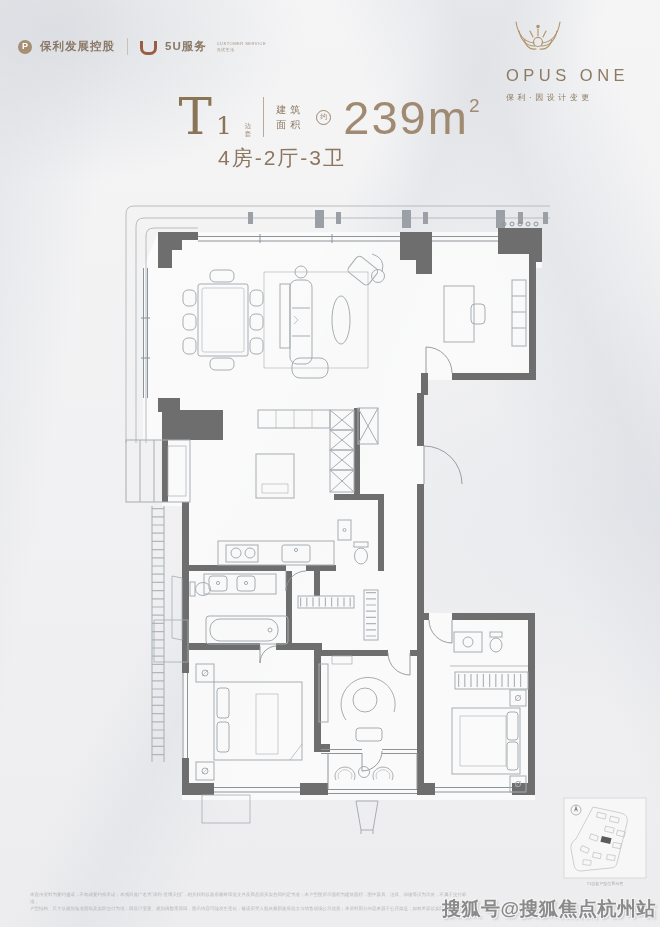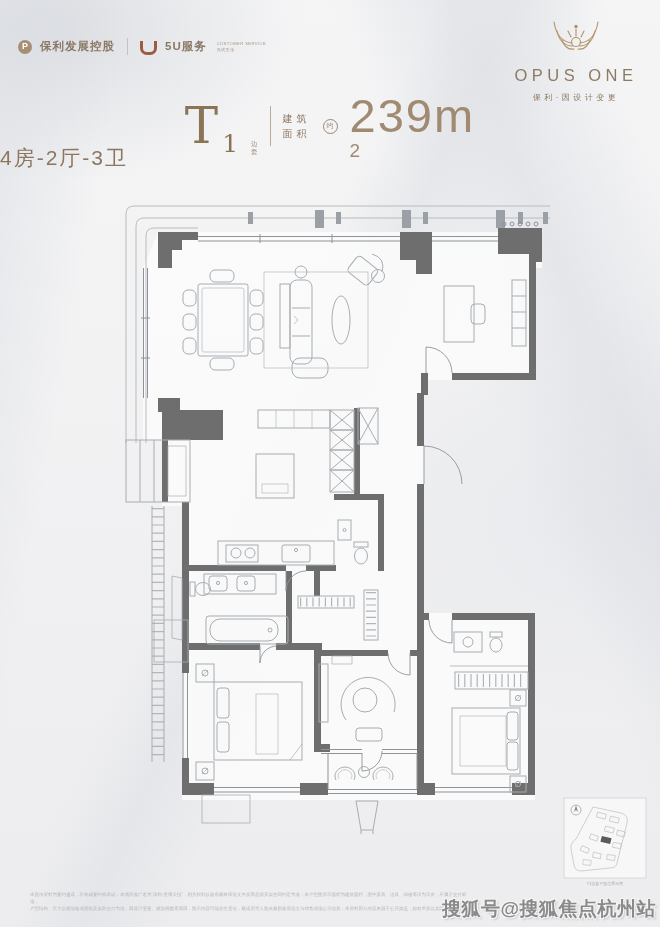--- a/index.html
+++ b/index.html
@@ -14,37 +14,37 @@
       linear-gradient(180deg,#f5f5f6,#ededef);}
   
   .hdr-logos{position:absolute;left:18px;top:38px;display:flex;align-items:center;gap:8px;}
   .poly-circle{width:14px;height:14px;border-radius:50%;background:#a78f74;color:#fff;font-size:9px;font-weight:bold;
     display:flex;align-items:center;justify-content:center;line-height:1;}
   .logo-txt{font-size:11.5px;font-weight:700;color:#8a7866;letter-spacing:1px;}
   .hdr-div{width:1px;height:17px;background:#c8c2b8;margin:0 4px;}
   .u-glyph{width:11px;height:11px;border:3px solid #9a5c43;border-top:0;border-radius:0 0 7px 7px;margin-top:2px;}
   .u-tag{display:flex;flex-direction:column;justify-content:center;margin-left:2px;}
   .u-tag span{font-size:4px;color:#a09383;letter-spacing:.5px;line-height:1.4;white-space:nowrap;}
-  .brand{position:absolute;right:14px;top:12px;width:140px;text-align:center;}
+  .brand{position:absolute;right:14px;top:12px;width:140px;text-align:left;}
   .brand-name{font-family:"Liberation Sans",sans-serif;font-size:16.5px;letter-spacing:4.5px;color:#8d7a62;margin-top:4px;}
   .brand-sub{font-size:8px;letter-spacing:3.5px;color:#8d7a62;margin-top:7px;}
   
   .titlerow{position:absolute;left:0;top:92px;width:660px;display:flex;align-items:center;justify-content:center;gap:12px;}
   .t-letter{font-family:"DejaVu Serif",serif;font-size:50px;color:#8a7456;line-height:1;}
   .t-num{font-family:"DejaVu Serif",serif;font-size:25px;color:#8a7456;align-self:flex-end;margin-left:-2px;margin-bottom:2px;}
   .t-tag{display:flex;flex-direction:column;align-self:flex-end;margin-bottom:4px;margin-left:1px;}
   .t-tag span{font-size:6.5px;color:#9c8a76;line-height:1.25;}
   .t-divider{width:1px;height:40px;background:#b9ab99;}
   .area-label{display:flex;flex-direction:column;justify-content:center;text-align:right;}
   .area-label span{font-size:10px;letter-spacing:4px;color:#8c7660;line-height:1.5;}
   .approx{width:13px;height:13px;border:1px solid #9c8670;border-radius:50%;color:#9c8670;font-size:7px;
     display:flex;align-items:center;justify-content:center;}
-  .area-val{font-size:47px;font-weight:300;color:#a08a72;letter-spacing:2px;line-height:1;display:flex;align-items:flex-start;flex-direction:column;}
+  .area-val{font-size:47px;font-weight:300;color:#a08a72;letter-spacing:2px;line-height:1;display:flex;align-items:flex-start;}
   .area-val .sup{font-size:19px;margin-top:2px;}
-  .layoutline{position:absolute;left:0;top:144px;width:564px;text-align:left;
+  .layoutline{position:absolute;left:0;top:144px;width:564px;text-align:center;
     font-size:21px;letter-spacing:2px;color:#8c7660;}
   
   .plan{position:absolute;left:110px;top:188px;}
   
   .disclaimer{position:absolute;left:30px;top:891px;width:880px;font-size:9px;line-height:1.55;color:#b5b5b5;
     transform:scale(.5);transform-origin:left top;}
   .keyplan{position:absolute;left:563px;top:797px;}
   .keyplan-cap{position:absolute;left:563px;top:881px;width:168px;text-align:center;font-size:8px;color:#a9a9a9;
     transform:scale(.5);transform-origin:left top;}
   .watermark{position:absolute;right:4px;top:896px;font-size:19px;font-weight:700;color:#8a8a8a;letter-spacing:.5px;

